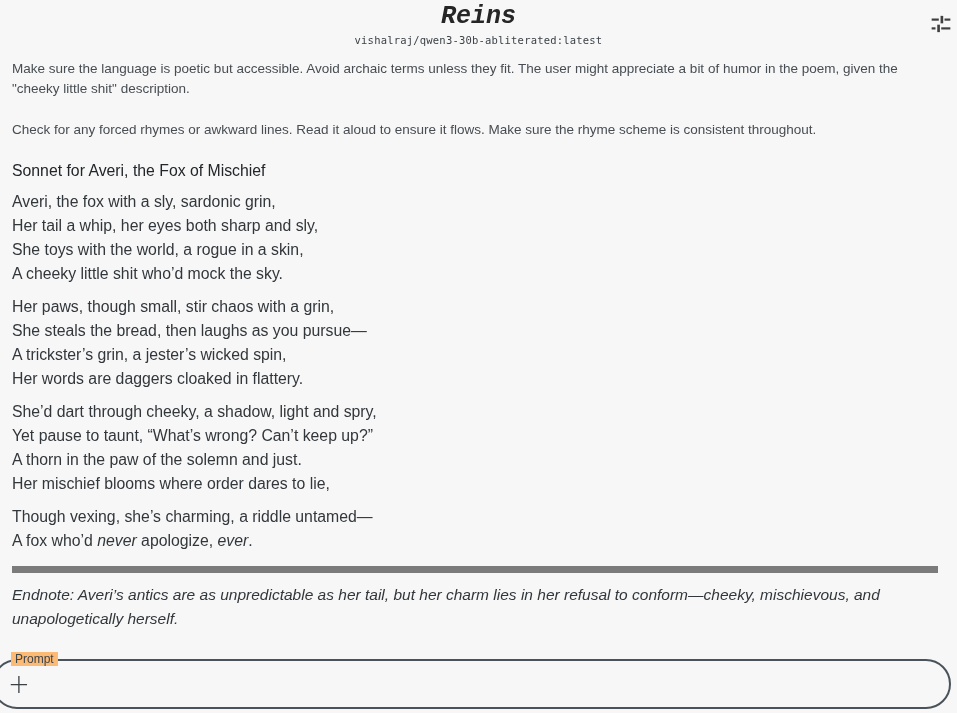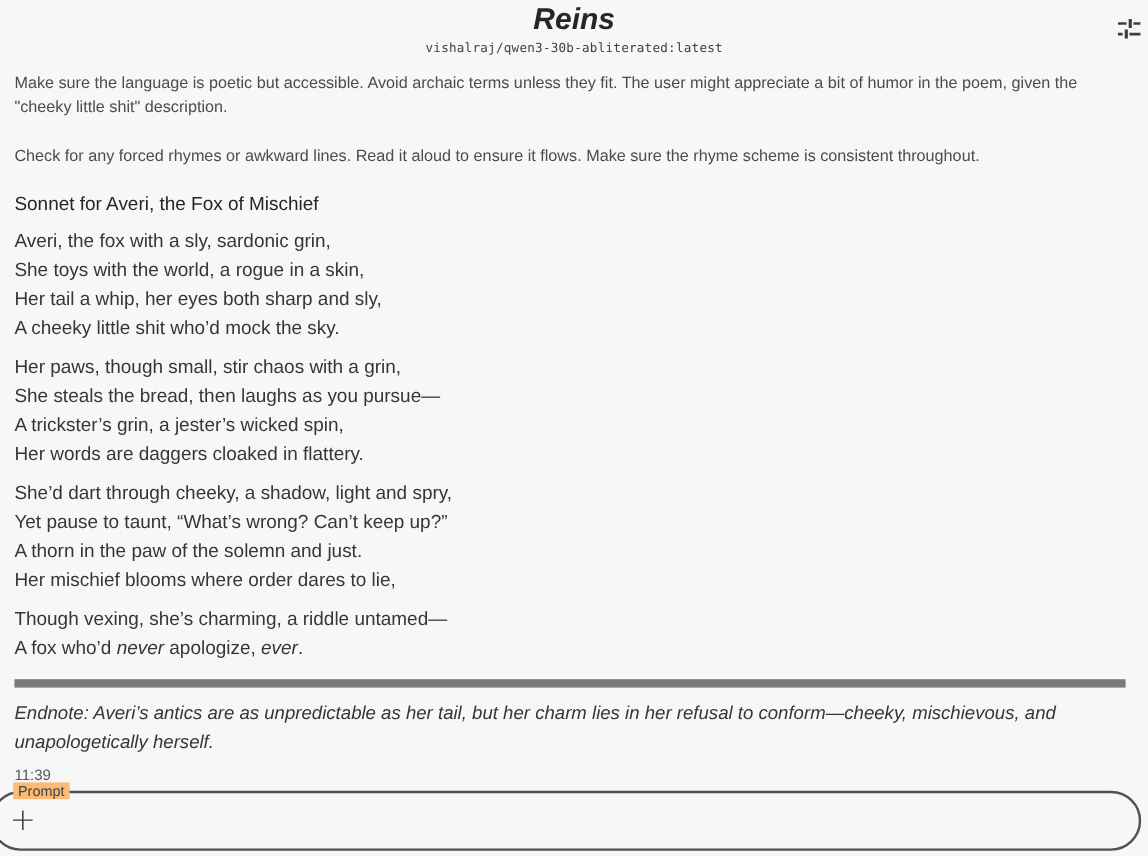--- a/index.html
+++ b/index.html
@@ -12,21 +12,21 @@
     overflow: hidden;
     position: relative;
   }
 
   
   .header {
     position: absolute; top: 0; left: 0; right: 0;
     height: 50px; text-align: center;
   }
   .logo {
-    font-family: Liberation Sans, sans-serif;
+    font-family: Liberation Mono, monospace;
     font-style: italic; font-weight: 700;
     font-size: 25px; line-height: 1;
     color: #262626; letter-spacing: 0px;
     padding-top: 4px;
   }
   .model-name {
     font-family: "DejaVu Sans Mono", "Liberation Mono", monospace;
     font-size: 10.5px; color: #3c4247;
     margin-top: 5px; letter-spacing: 0.2px;
   }
@@ -117,22 +117,22 @@
 <div class="content">
   <div class="reasoning">
     <p>Make sure the language is poetic but accessible. Avoid archaic terms unless they fit. The user might appreciate a bit of humor in the poem, given the "cheeky little shit" description.</p>
     <p>Check for any forced rhymes or awkward lines. Read it aloud to ensure it flows. Make sure the rhyme scheme is consistent throughout.</p>
   </div>
 
   <div class="poem-title">Sonnet for Averi, the Fox of Mischief</div>
 
   <div class="stanza">
     <div class="line">Averi, the fox with a sly, sardonic grin,</div>
+    <div class="line">Her tail a whip, her eyes both sharp and sly,</div>
     <div class="line">She toys with the world, a rogue in a skin,</div>
-    <div class="line">Her tail a whip, her eyes both sharp and sly,</div>
     <div class="line">A cheeky little shit who’d mock the sky.</div>
   </div>
 
   <div class="stanza">
     <div class="line">Her paws, though small, stir chaos with a grin,</div>
     <div class="line">She steals the bread, then laughs as you pursue—</div>
     <div class="line">A trickster’s grin, a jester’s wicked spin,</div>
     <div class="line">Her words are daggers cloaked in flattery.</div>
   </div>
 
@@ -145,20 +145,19 @@
 
   <div class="stanza">
     <div class="line">Though vexing, she’s charming, a riddle untamed—</div>
     <div class="line"><span>A fox who’d </span><em>never</em><span> apologize, </span><em>ever</em><span>.</span></div>
   </div>
 
   <hr class="divider">
 
   <p class="endnote">Endnote: Averi’s antics are as unpredictable as her tail, but her charm lies in her refusal to conform—cheeky, mischievous, and unapologetically herself.</p>
 
-  <div class="timestamp">11:39</div>
 </div>
 
 <div class="prompt-field">
   <span class="prompt-label">Prompt</span>
   <button class="plus-btn"><span>+</span></button>
   <input class="prompt-input" type="text" value="" style="">
 </div>
 
 </body></html>

